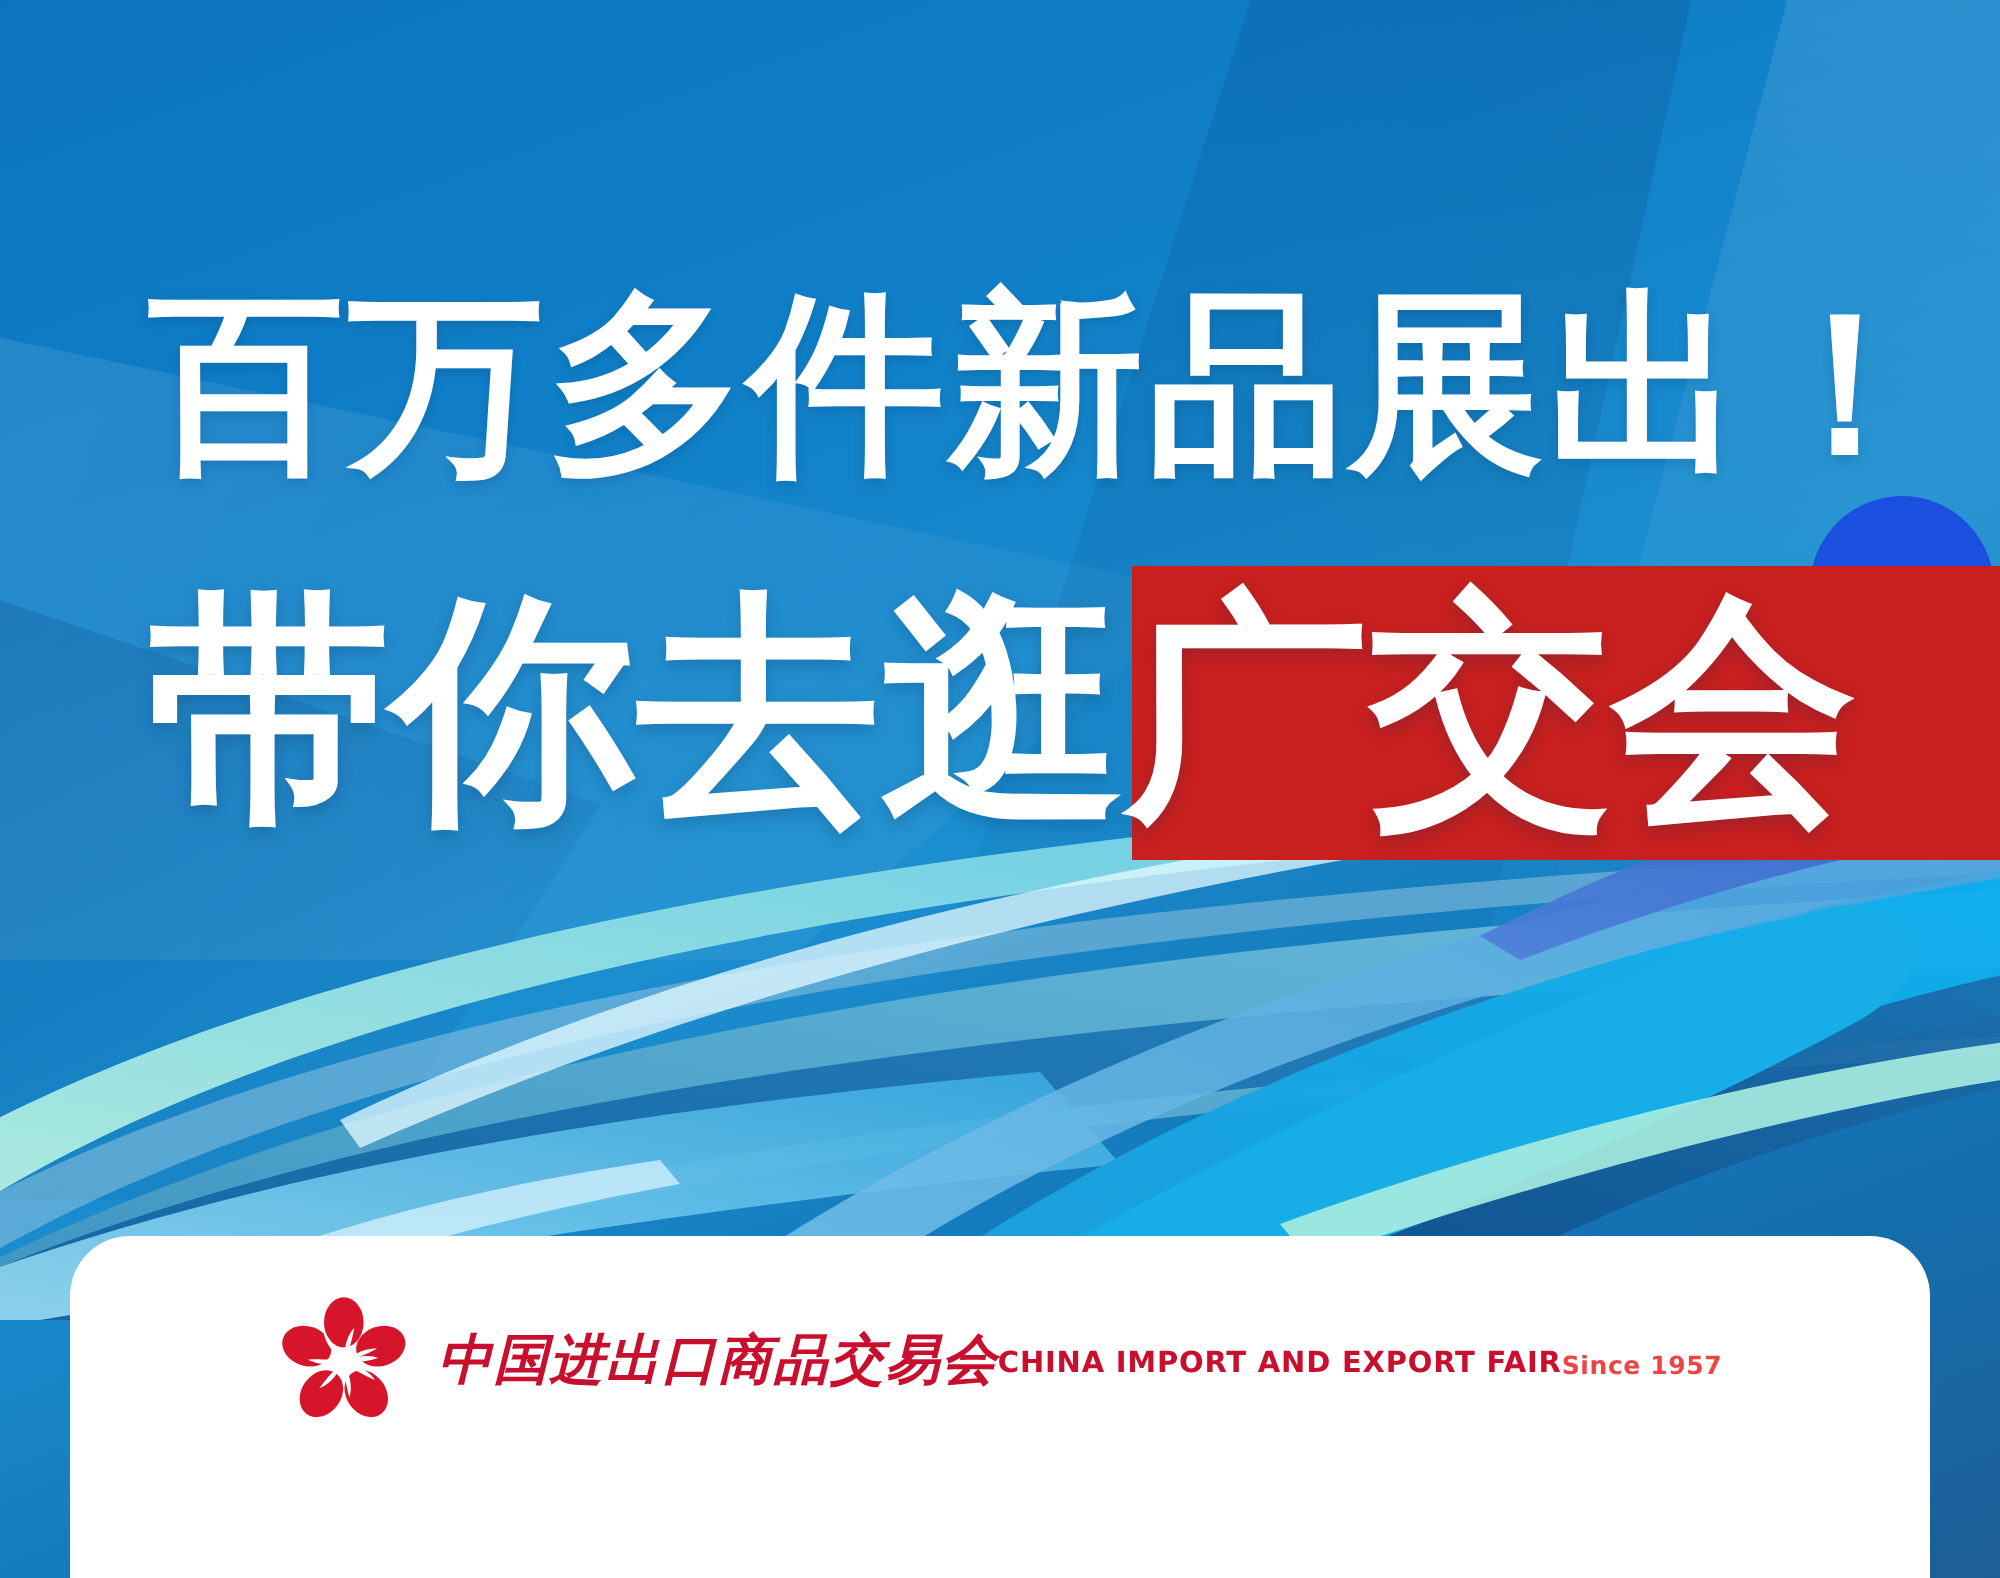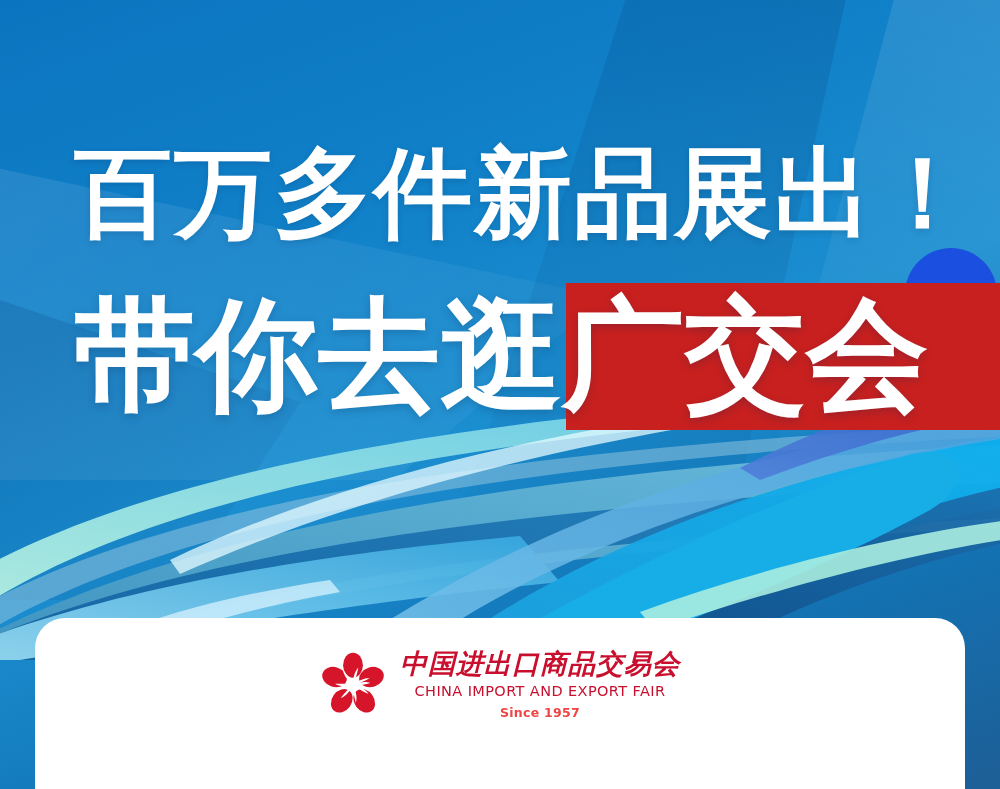--- a/index.html
+++ b/index.html
@@ -79,31 +79,31 @@
     background:#ffffff;
     border-radius:30px 30px 0 0;
   }
 
   
   .logo{
     position:absolute;left:50%;top:30px;transform:translateX(-50%);
     display:flex;align-items:center;gap:14px;
   }
   .logo-mark{width:66px;height:66px;flex:0 0 66px;}
-  .logo-text{display:flex;flex-direction:column;align-items:center;}
+  .logo-text{display:flex;flex-direction:row;align-items:center;}
   .logo-cn{
     font-family:"DejaVu Sans","Liberation Sans",sans-serif;
     font-size:27px;font-weight:700;color:#c8102e;
     letter-spacing:1px;line-height:1.15;
     font-style:italic;
     white-space:nowrap;
   }
   .logo-en{
     font-family:"DejaVu Sans","Liberation Sans",sans-serif;
-    font-size:14.5px;font-weight:400;color:#c8102e;
+    font-size:14.5px;font-weight:700;color:#c8102e;
     letter-spacing:.4px;line-height:1.4;
     white-space:nowrap;margin-top:2px;
   }
   .logo-since{
     font-family:"DejaVu Sans","Liberation Sans",sans-serif;
     font-size:12.5px;font-weight:700;color:#ef4444;
     letter-spacing:.3px;line-height:1.4;margin-top:3px;
     white-space:nowrap;
   }
 </style>

